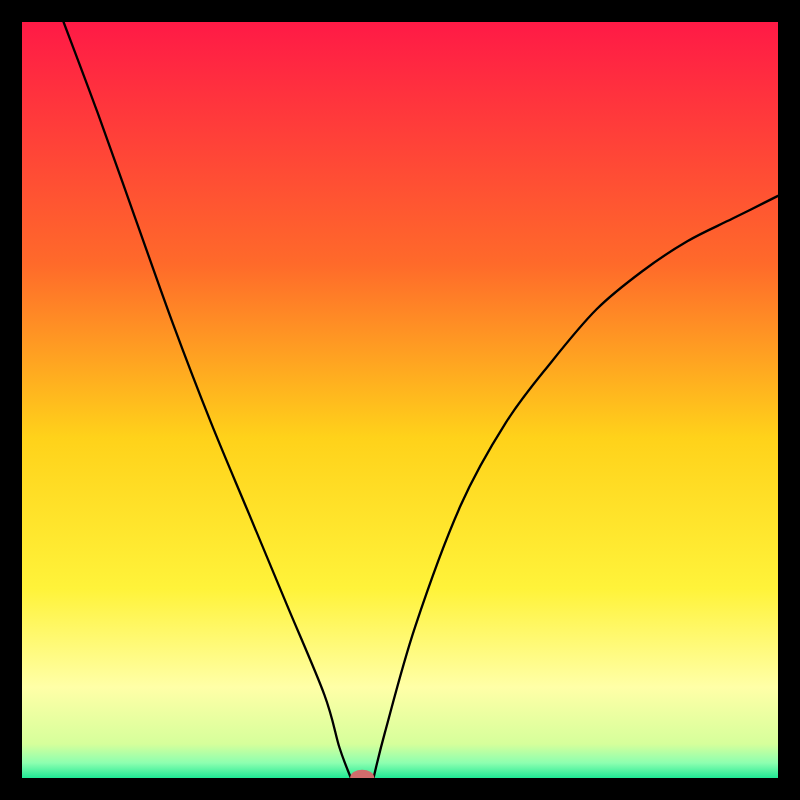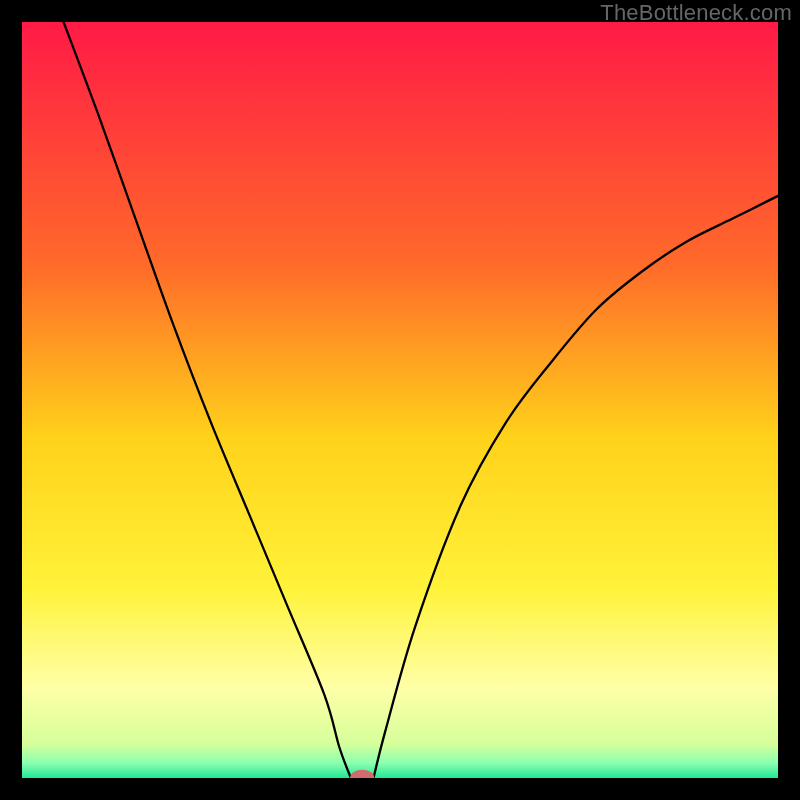--- a/index.html
+++ b/index.html
@@ -35,21 +35,20 @@
     height: 756px;
   }
   svg {
     display: block;
   }
 </style>
 </head>
 <body>
 
 <div class="stage">
-  <div class="watermark">TheBottleneck.com</div>
   <div class="plot">
     <svg id="chart-svg" width="756" height="756" viewBox="0 0 756 756">
         <defs>
           <linearGradient id="bg-grad" x1="0" y1="0" x2="0" y2="1">
             <stop offset="0%" stop-color="#ff1a46"></stop>
             <stop offset="32%" stop-color="#ff6a2a"></stop>
             <stop offset="55.00000000000001%" stop-color="#ffd21a"></stop>
             <stop offset="75%" stop-color="#fff33a"></stop>
             <stop offset="88%" stop-color="#ffffa7"></stop>
             <stop offset="95.5%" stop-color="#d6ff9b"></stop>

